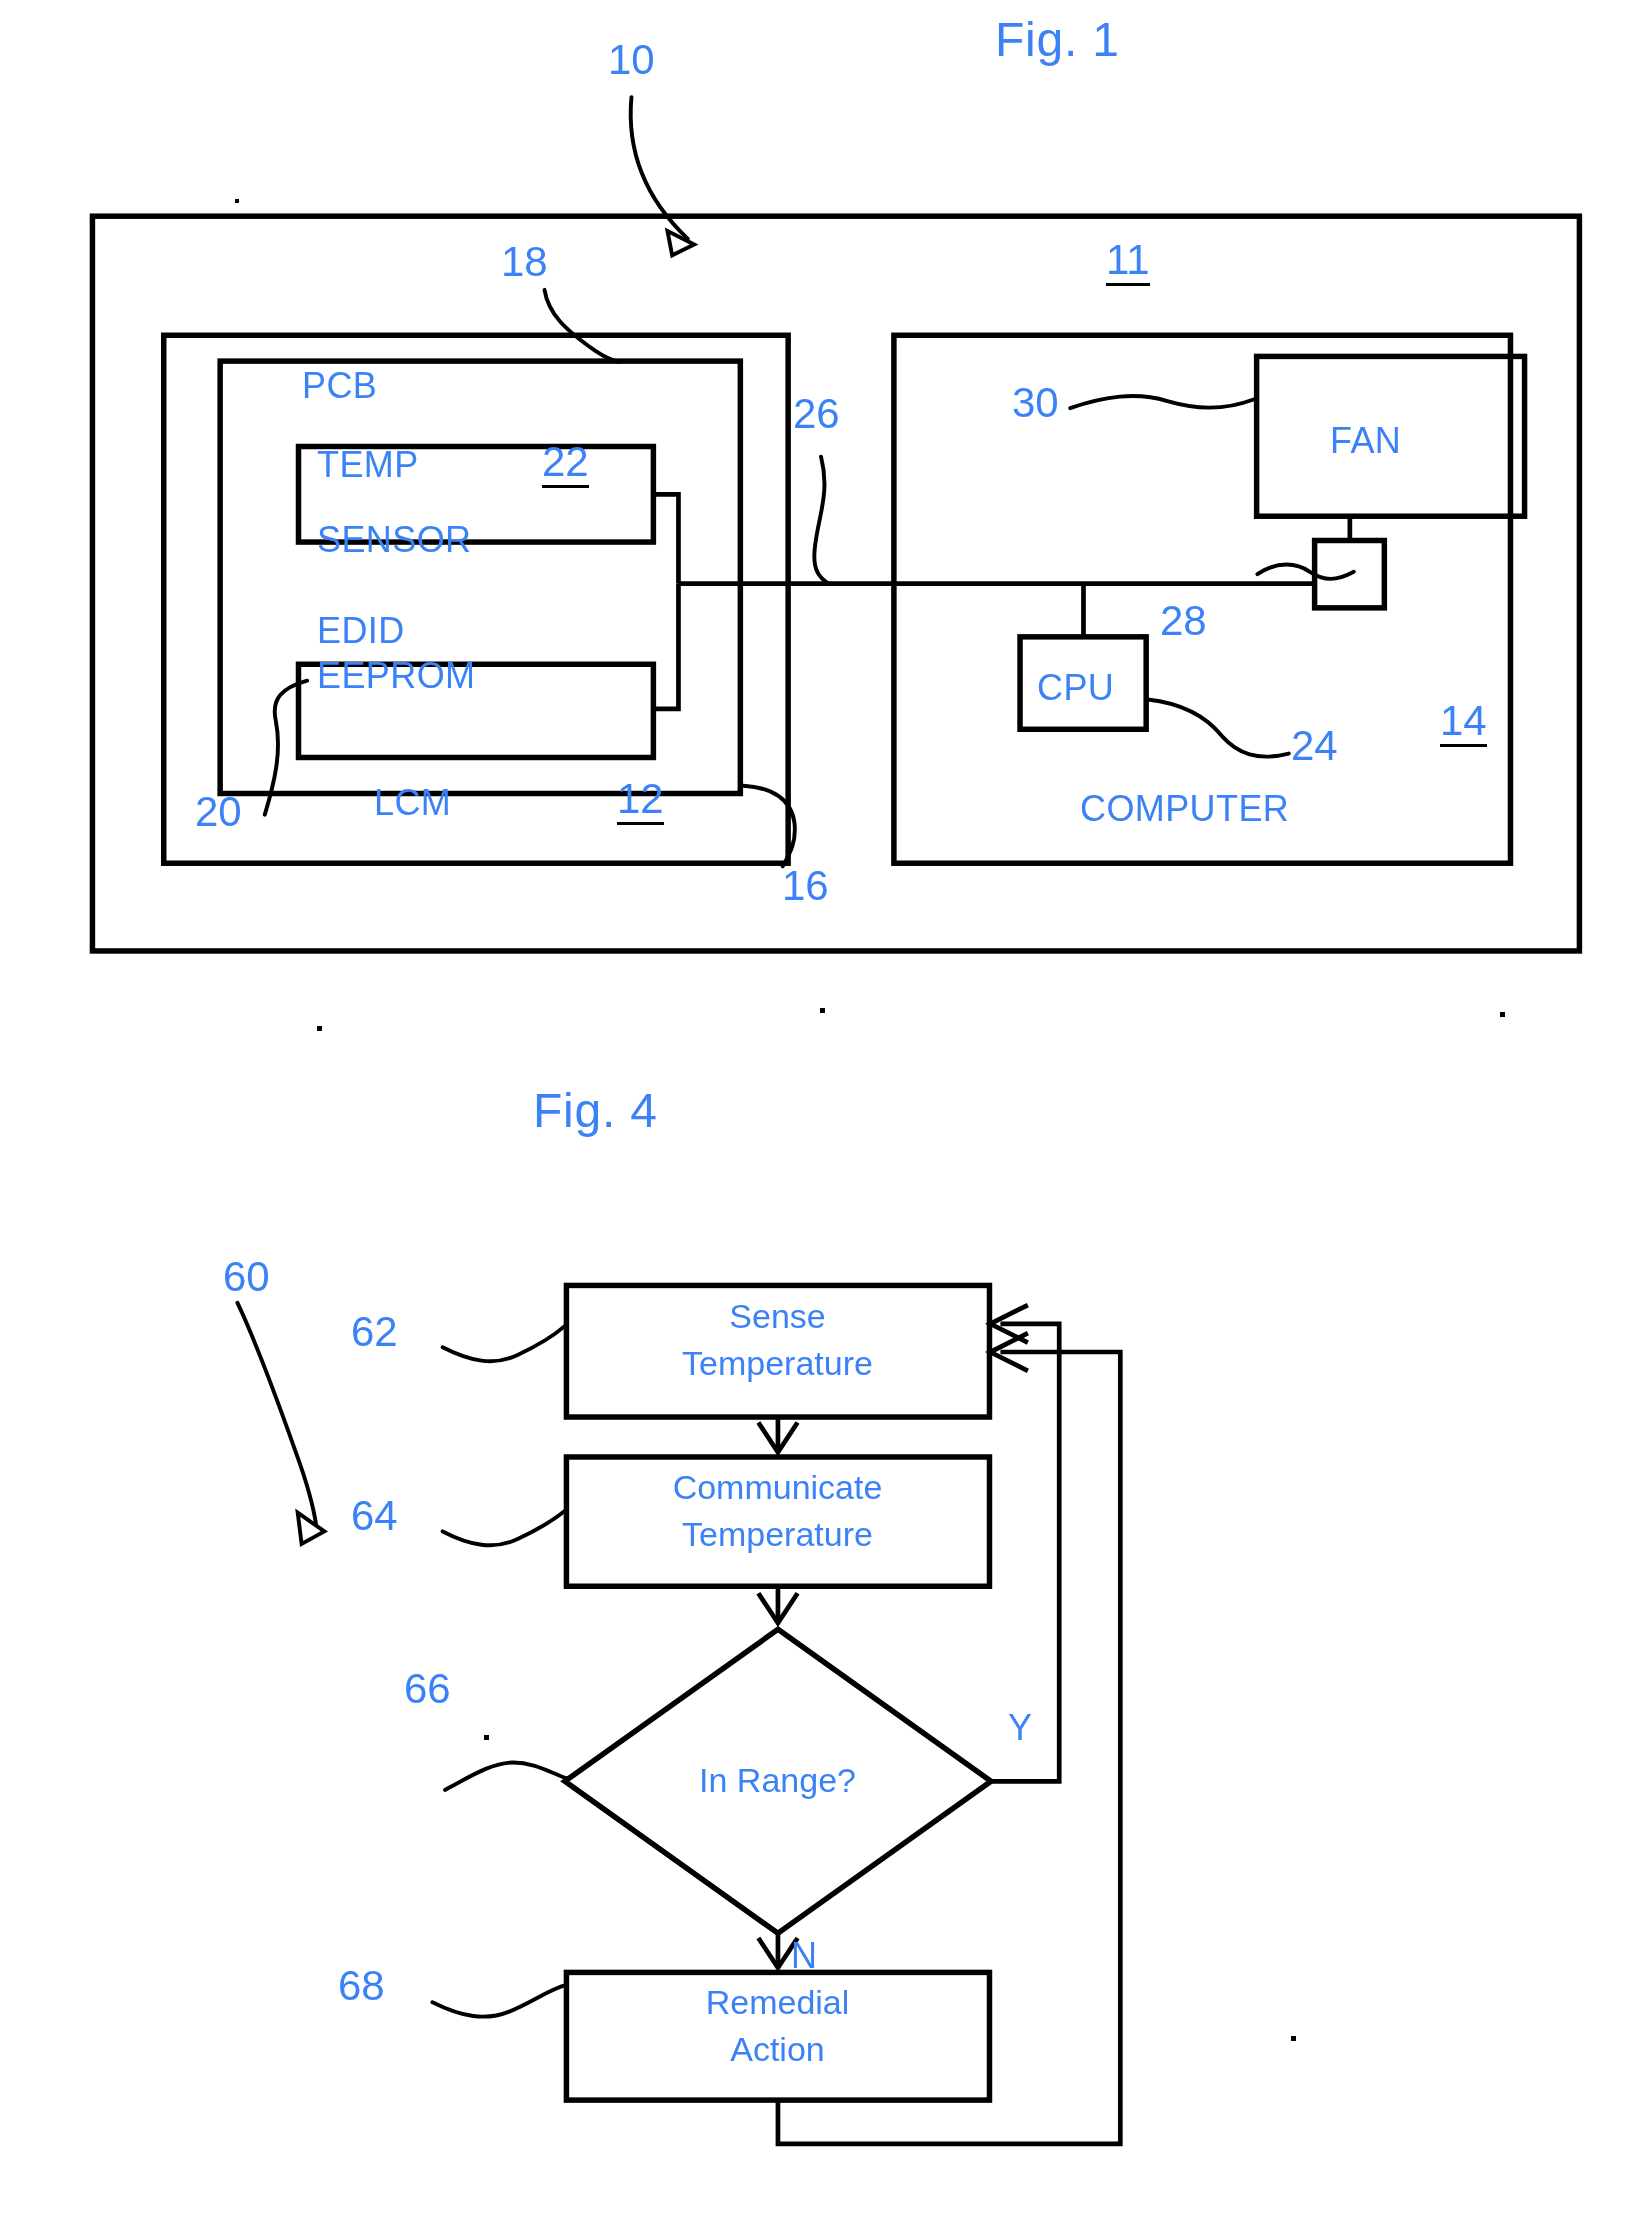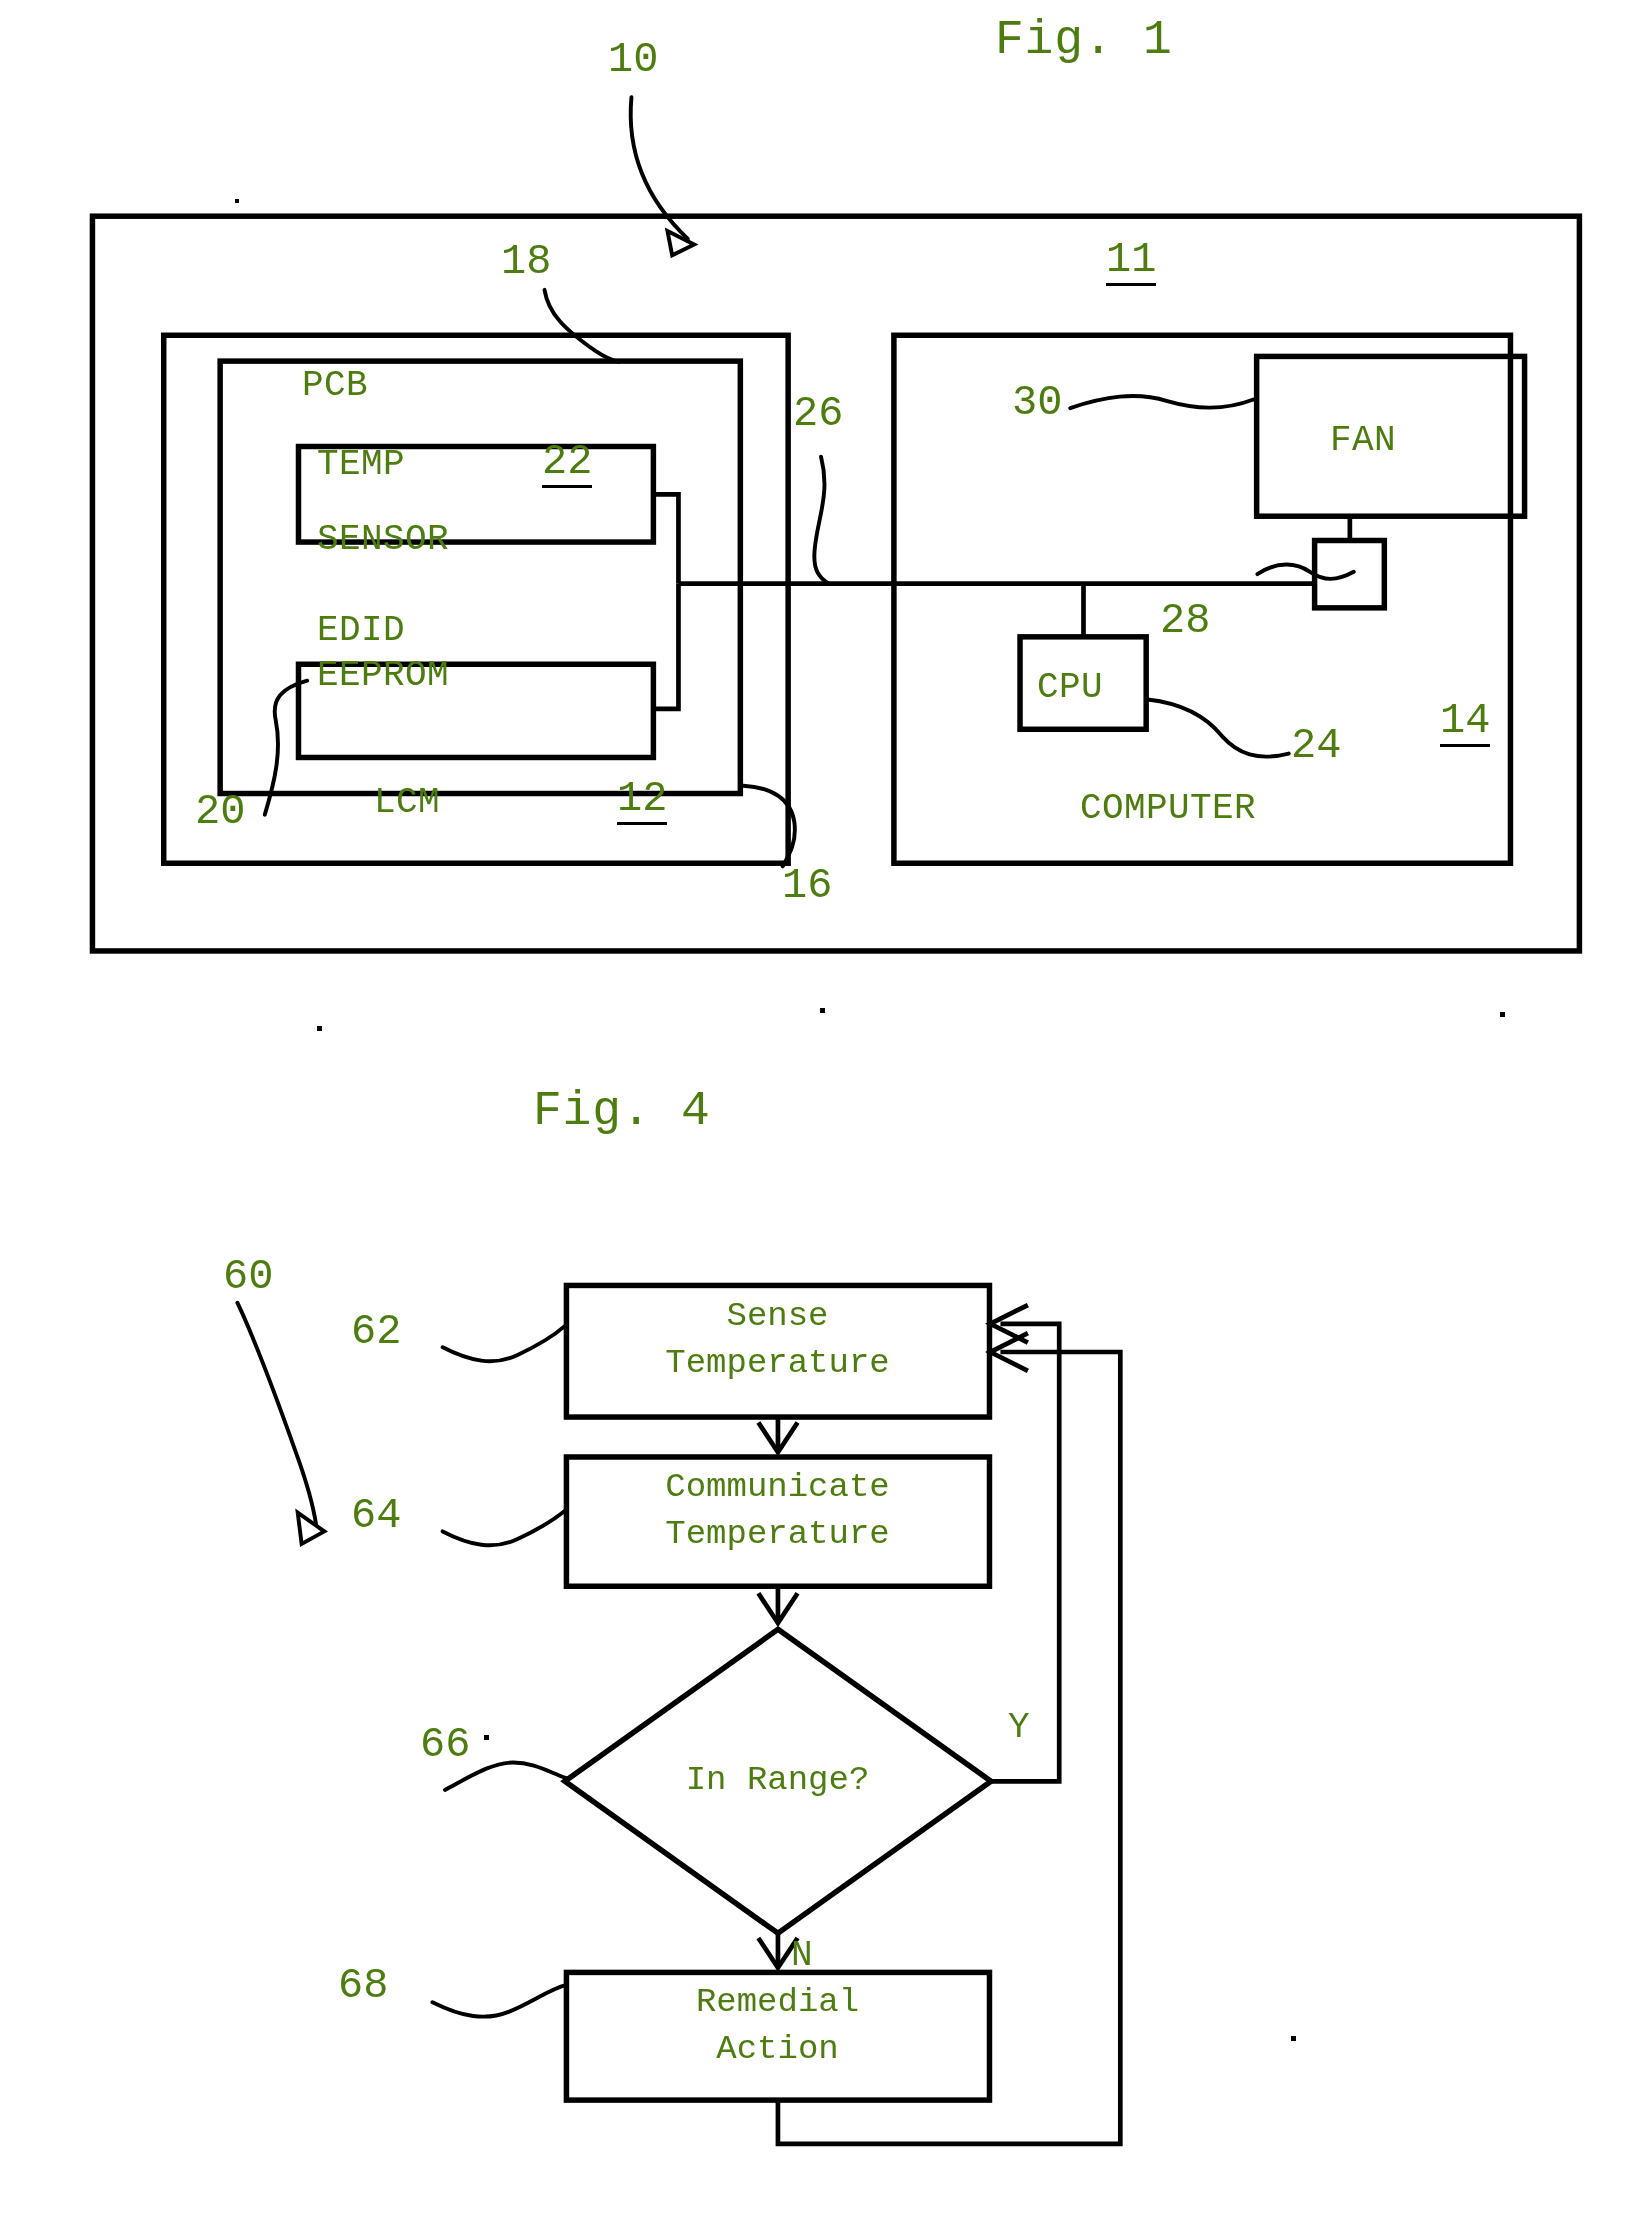--- a/index.html
+++ b/index.html
@@ -25,22 +25,22 @@
     position: absolute;
     left: 0; top: 0;
     width: 1646px;
     height: 2227px;
     pointer-events: none;
   }
   .txt {
     position: absolute;
     white-space: pre;
     line-height: 1.0;
-    font-family: Liberation Mono, monospace;
-    color: #4d7c0f;
+    font-family: Liberation Sans, sans-serif;
+    color: #3b82f6;
   }
   
   .fig-title {
     font-size: 48px;
     font-weight: 400;
     letter-spacing: 0.8px;
   }
   
   .ref {
     font-size: 42px;
@@ -233,21 +233,21 @@
   </svg>
 
   <div class="txt fig-title" style="left:533px; top:1087px;">Fig. 4</div>
 
   <div class="txt ref" style="left:223px; top:1256px;">60</div>
 
   <div class="txt ref" style="left:351px; top:1311px;">62</div>
 
   <div class="txt ref" style="left:351px; top:1495px;">64</div>
 
-  <div class="txt ref" style="left:404px; top:1724px;margin-left:16px;">66</div>
+  <div class="txt ref" style="left:404px; top:1668px;">66</div>
 
   <div class="txt ref" style="left:338px; top:1965px;">68</div>
 
   <div class="txt flow" style="left:566px; top:1299px; width:423px;">Sense</div>
   <div class="txt flow" style="left:566px; top:1346px; width:423px;">Temperature</div>
 
   <div class="txt flow" style="left:566px; top:1470px; width:423px;">Communicate</div>
   <div class="txt flow" style="left:566px; top:1517px; width:423px;">Temperature</div>
 
   <div class="txt flow" style="left:621px; top:1763px; width:313px;">In Range?</div>

